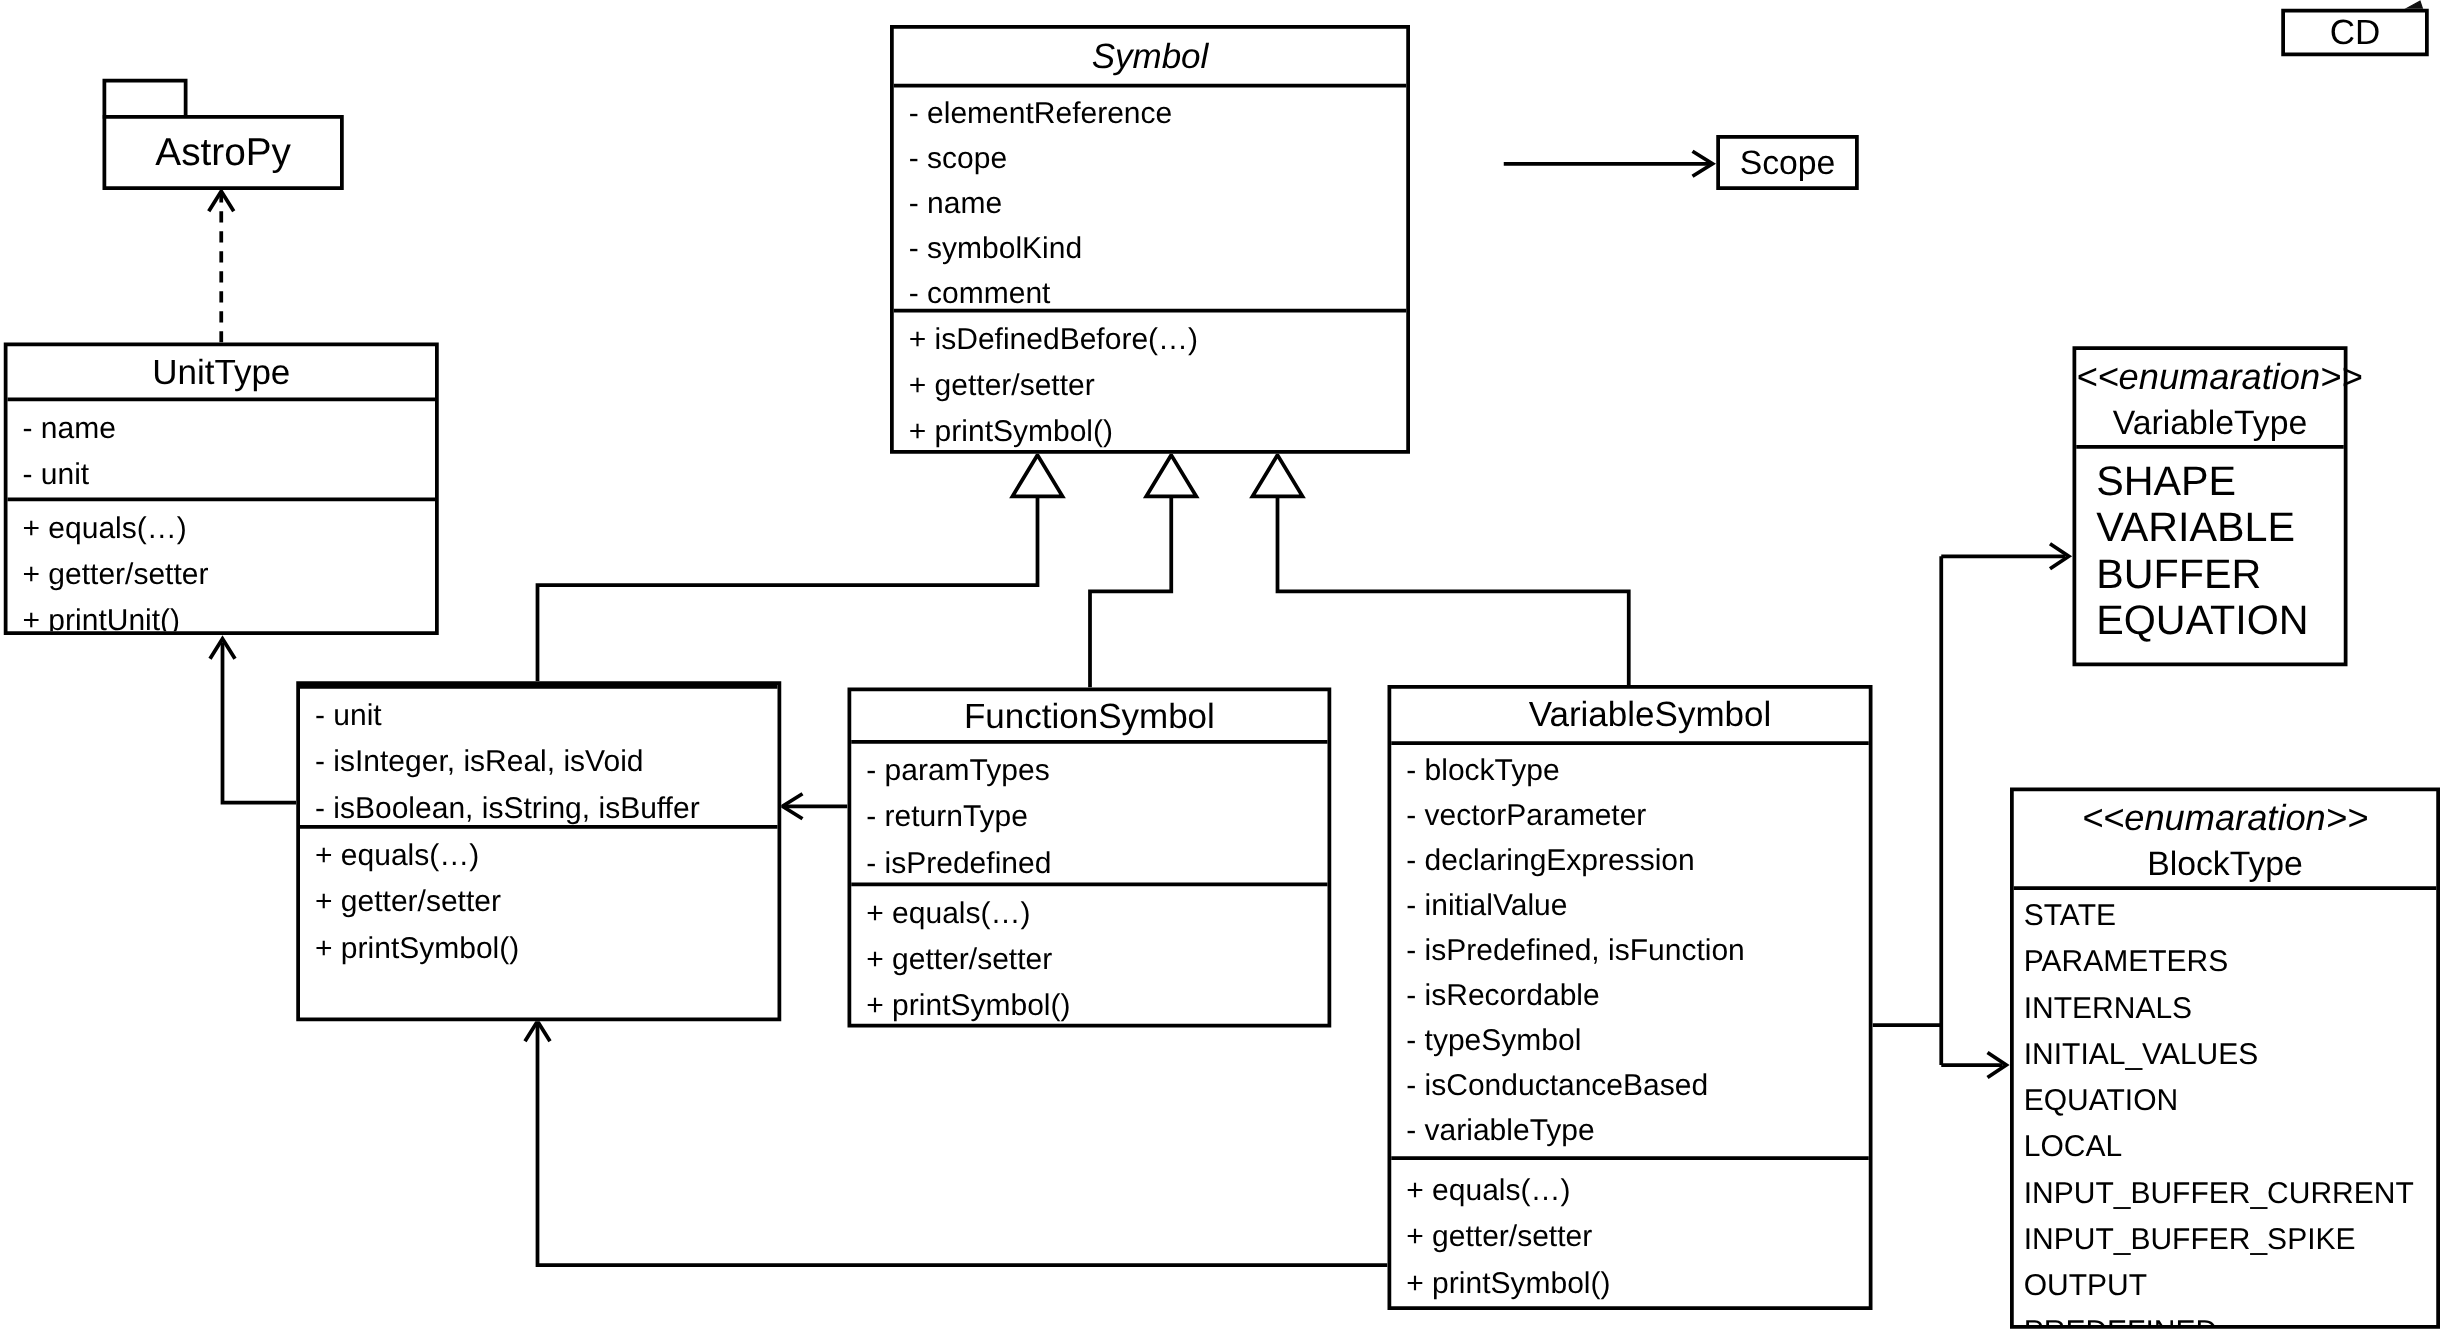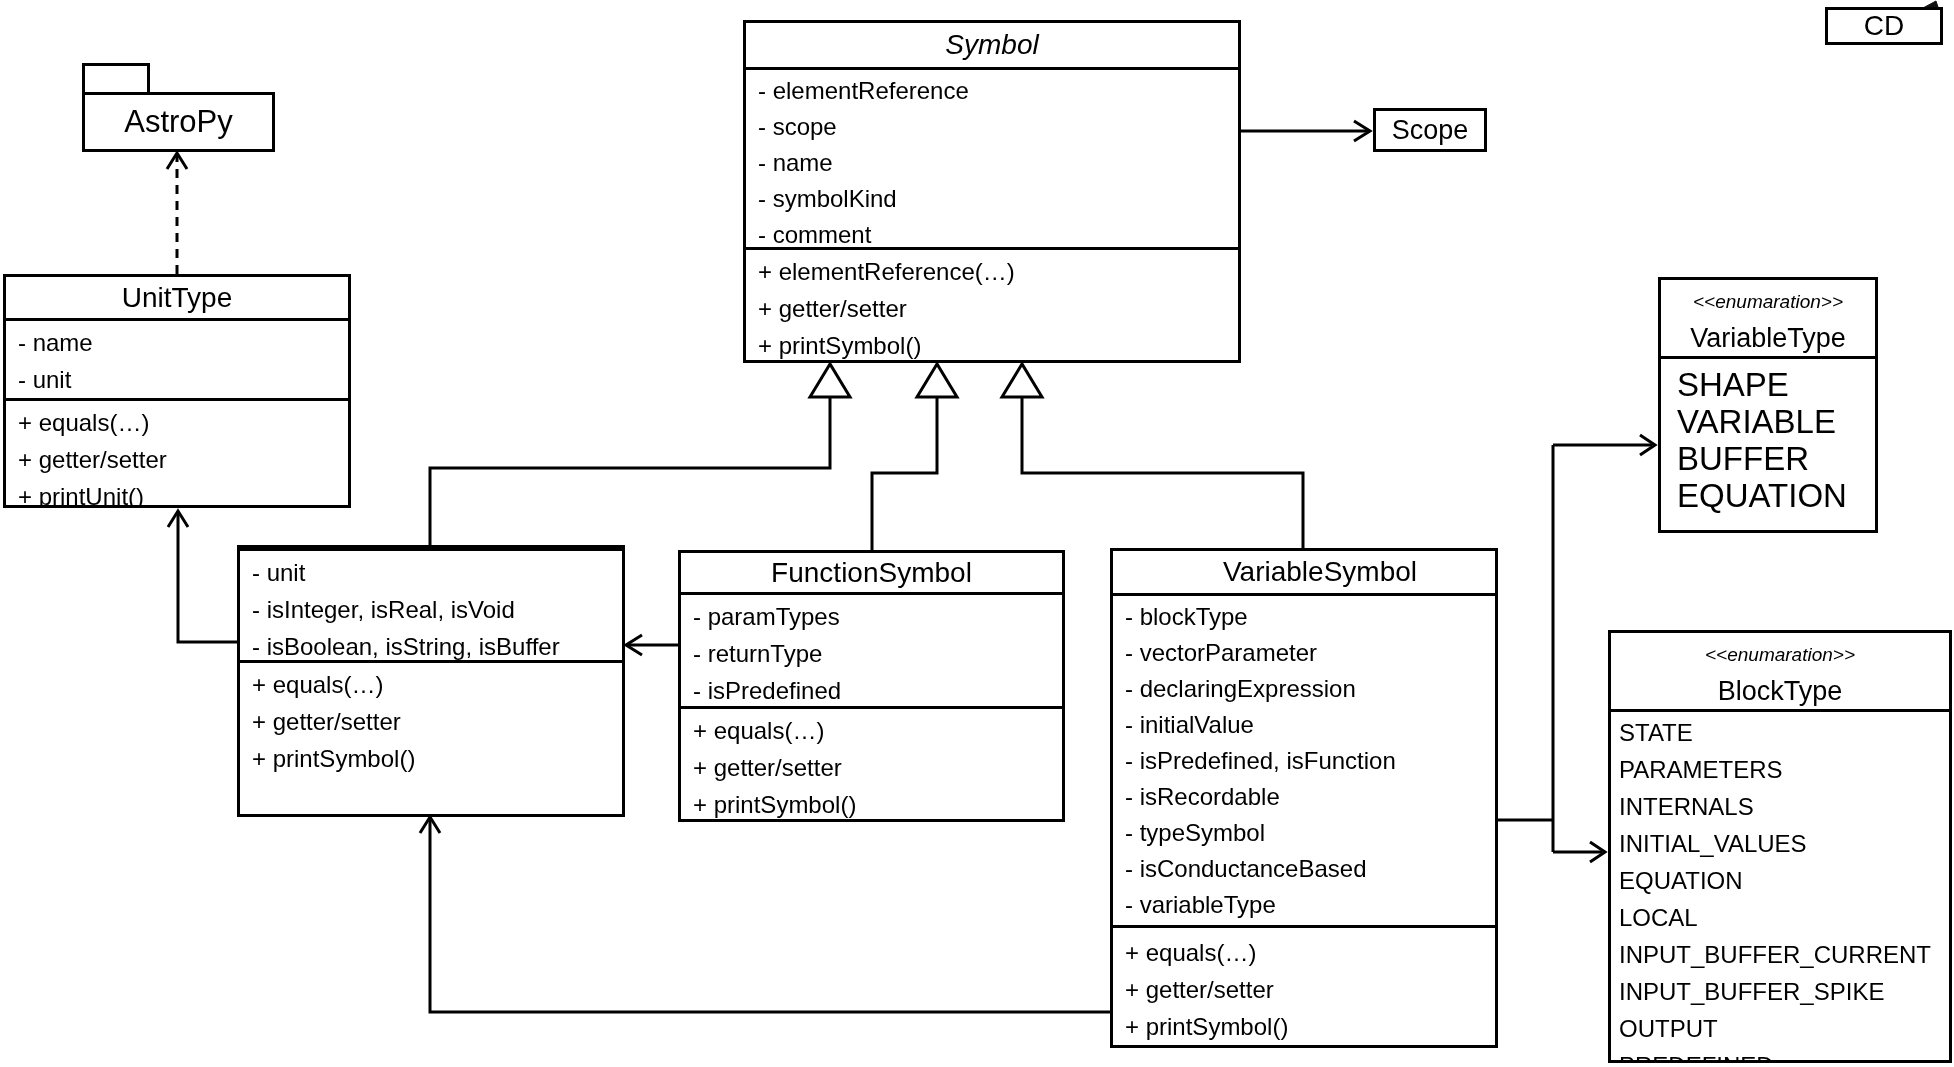--- a/index.html
+++ b/index.html
@@ -43,21 +43,21 @@
   .pkg-tab{position:absolute;background:#fff;border:3px solid #000;box-sizing:border-box;}
   .pkg-body{
     position:absolute;background:#fff;border:3px solid #000;box-sizing:border-box;
     display:flex;align-items:center;justify-content:center;font-size:31px;
   }
   .enum-head{
     flex:0 0 auto;
     text-align:center;
     padding-top:4px;
   }
-  .enum-stereotype{font-style:italic;font-size:19px;line-height:36px;}
+  .enum-stereotype{font-style:italic;font-size:29px;line-height:36px;}
   .enum-title{font-size:27px;line-height:36px;}
   .enum-body{
     border-top:3px solid #000;
     box-sizing:border-box;
     flex:1 1 auto;
     white-space:nowrap;
     overflow:hidden;
   }
   .note{
     position:absolute;background:#fff;border:3px solid #000;box-sizing:border-box;
@@ -136,31 +136,31 @@
         <div class="member-line">- name</div>
         <div class="member-line">- unit</div>
       </div>
     <div class="sec" style="flex:1 1 auto;">
         <div class="member-line">+ equals(…)</div>
         <div class="member-line">+ getter/setter</div>
         <div class="member-line">+ printUnit()</div>
       </div>
   </div>
 
-  <div class="box" style="left:743px;top:20px;width:498px;height:343px;">
+  <div class="box" style="left:712px;top:20px;width:416px;height:343px;">
     <div class="cls-title italic" style="height:44px;">Symbol</div>
     <div class="sec lh36" style="height:180px;">
         <div class="member-line">- elementReference</div>
         <div class="member-line">- scope</div>
         <div class="member-line">- name</div>
         <div class="member-line">- symbolKind</div>
         <div class="member-line">- comment</div>
       </div>
     <div class="sec" style="flex:1 1 auto;">
-        <div class="member-line">+ elementReference(…)</div>
+        <div class="member-line">+ isDefinedBefore(…)</div>
         <div class="member-line">+ getter/setter</div>
         <div class="member-line">+ printSymbol()</div>
       </div>
   </div>
 
   <div class="scope-box" style="left:1373px;top:108px;width:114px;height:44px;">
     <span>Scope</span>
   </div>
 
   <div class="box" style="left:237px;top:545px;width:388px;height:272px;">

